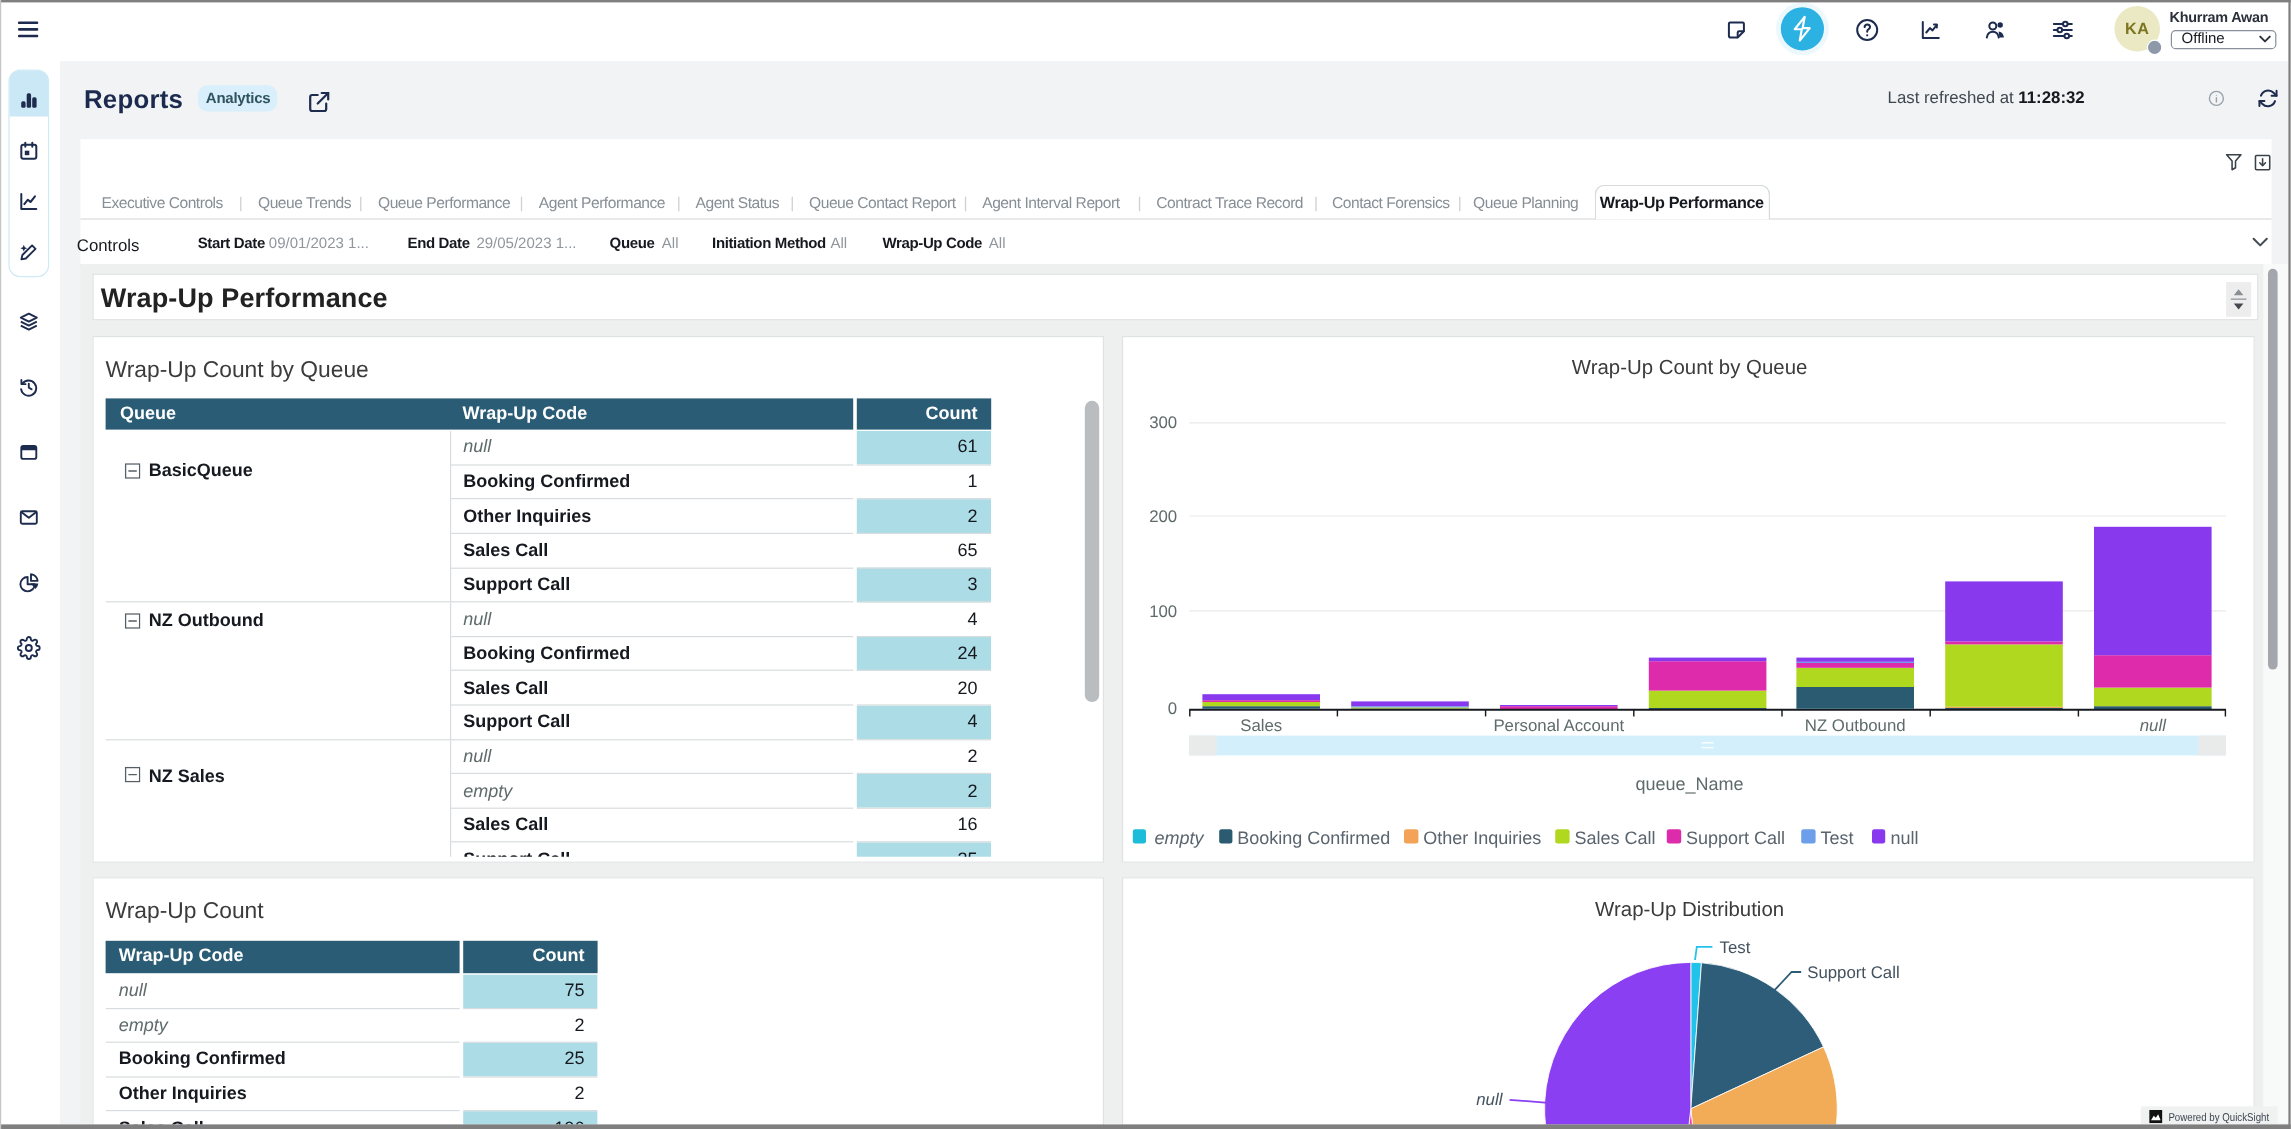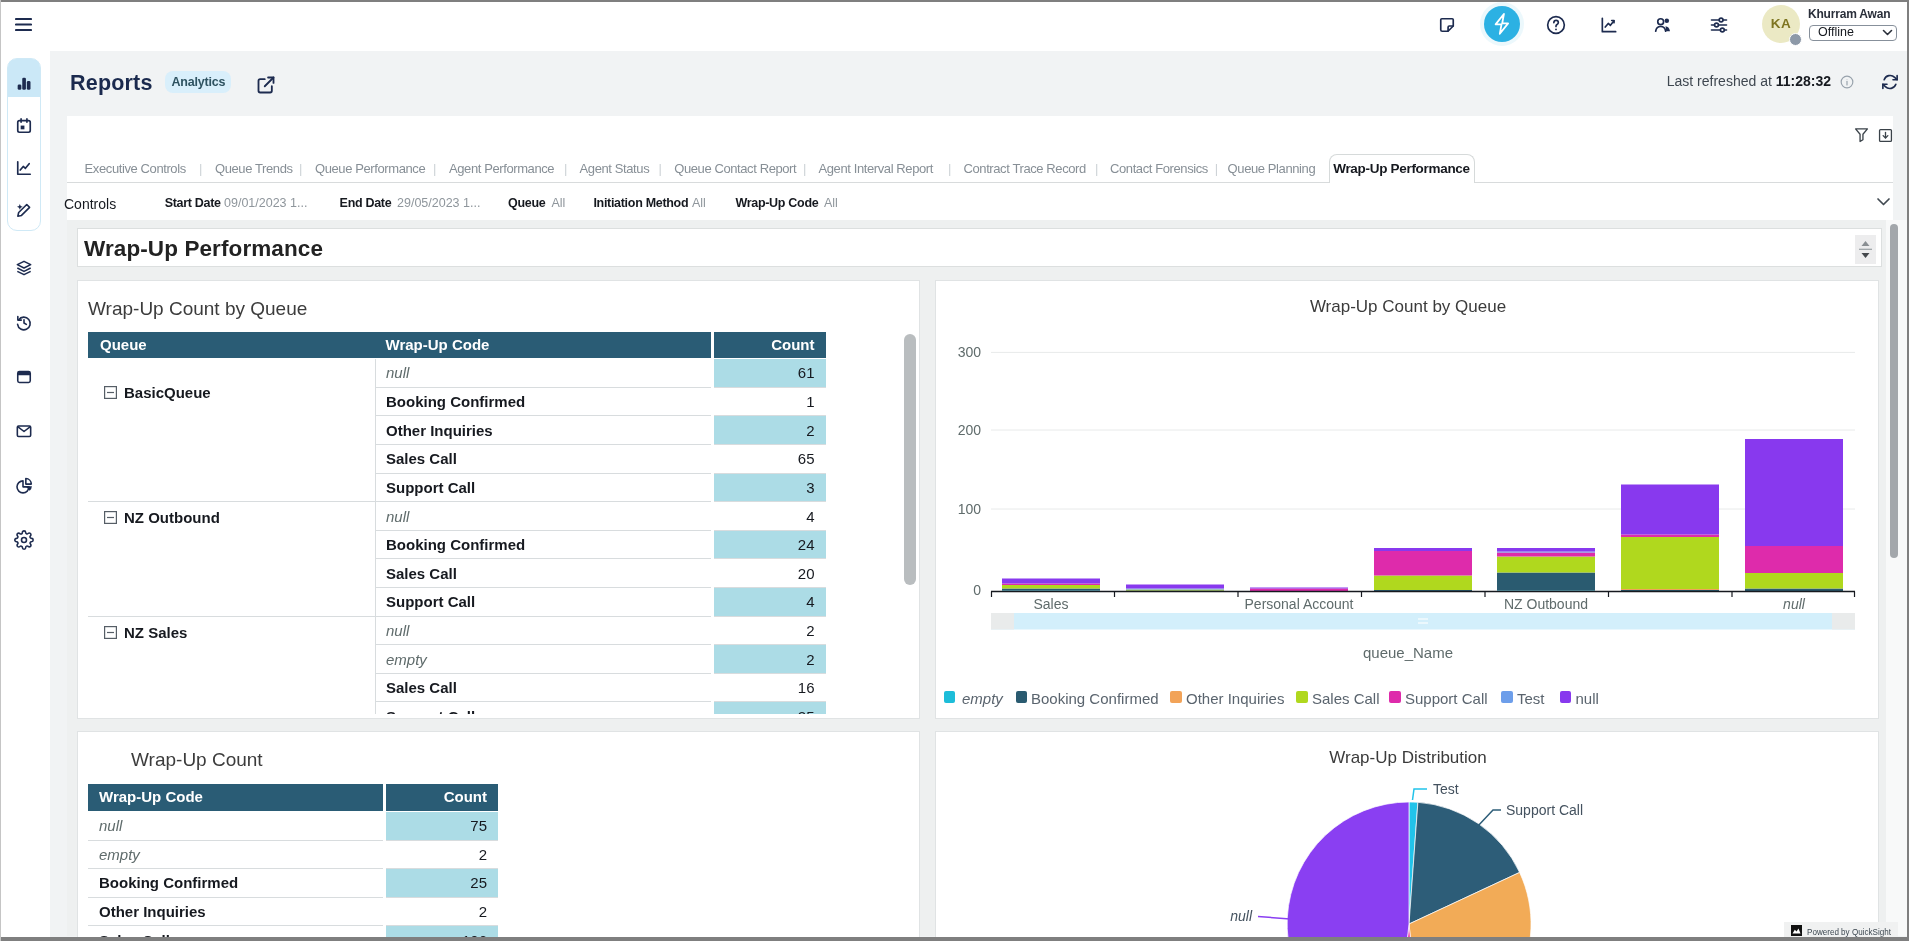--- a/index.html
+++ b/index.html
@@ -143,21 +143,21 @@
     <path d="M19.4 15a1.65 1.65 0 0 0 .33 1.82l.06.06a2 2 0 0 1 0 2.83 2 2 0 0 1-2.83 0l-.06-.06a1.65 1.65 0 0 0-1.82-.33 1.65 1.65 0 0 0-1 1.51V21a2 2 0 0 1-2 2 2 2 0 0 1-2-2v-.09A1.65 1.65 0 0 0 9 19.4a1.65 1.65 0 0 0-1.82.33l-.06.06a2 2 0 0 1-2.83 0 2 2 0 0 1 0-2.83l.06-.06a1.65 1.65 0 0 0 .33-1.82 1.65 1.65 0 0 0-1.51-1H3a2 2 0 0 1-2-2 2 2 0 0 1 2-2h.09A1.65 1.65 0 0 0 4.6 9a1.65 1.65 0 0 0-.33-1.82l-.06-.06a2 2 0 0 1 0-2.83 2 2 0 0 1 2.83 0l.06.06a1.65 1.65 0 0 0 1.82.33H9a1.65 1.65 0 0 0 1-1.51V3a2 2 0 0 1 2-2 2 2 0 0 1 2 2v.09a1.65 1.65 0 0 0 1 1.51 1.65 1.65 0 0 0 1.82-.33l.06-.06a2 2 0 0 1 2.83 0 2 2 0 0 1 0 2.83l-.06.06a1.65 1.65 0 0 0-.33 1.82V9a1.65 1.65 0 0 0 1.51 1H21a2 2 0 0 1 2 2 2 2 0 0 1-2 2h-.09a1.65 1.65 0 0 0-1.51 1z"></path>
   </svg>
 
 <div class="abs" style="left:70px;top:71px;width:200px;height:24px;font-size:21.5px;font-weight:bold;color:#1b2a4e;letter-spacing:0.2px;">Reports</div>
 <div class="abs" style="left:165.4px;top:71px;width:66px;height:22px;background:#d9effb;border-radius:8px;text-align:center;line-height:22px;font-size:12.5px;font-weight:bold;color:#2f5361;letter-spacing:-0.2px;">Analytics</div>
 <svg class="abs" style="left:256px;top:74.5px;" width="20" height="20" viewBox="0 0 24 24" fill="none" stroke="#1d2b4f" stroke-width="2.2" stroke-linecap="round" stroke-linejoin="round">
     <path d="M19 13.5V19a2 2 0 0 1-2 2H5a2 2 0 0 1-2-2V7a2 2 0 0 1 2-2h5.5"></path>
     <path d="M14.5 3H21v6.5"></path>
     <path d="M10.5 13.5L21 3"></path>
   </svg>
-<div class="abs" style="left:1573px;top:73px;width:258px;height:16px;font-size:14px;color:#3f4750;text-align:right;">Last refreshed at <b style="color:#16191f;">11:28:32</b></div>
+<div class="abs" style="left:1573px;top:73px;width:258px;height:16px;font-size:14px;color:#3f4750;">Last refreshed at <b style="color:#16191f;">11:28:32</b></div>
 <svg class="abs" style="left:1840px;top:75px;" width="14" height="14" viewBox="0 0 24 24" fill="none" stroke="#98a2ac" stroke-width="2" stroke-linecap="round">
     <circle cx="12" cy="12" r="10"></circle>
     <line x1="12" y1="11" x2="12" y2="17"></line>
     <circle cx="12" cy="7.5" r="0.8" fill="#98a2ac" stroke="none"></circle>
   </svg>
 <svg class="abs" style="left:1881px;top:72.5px;" width="18" height="18" viewBox="0 0 24 24" fill="none" stroke="#1d2b4f" stroke-width="2.2" stroke-linecap="round" stroke-linejoin="round">
     <polyline points="21.5 3.5 21.5 9 16 9"></polyline>
     <polyline points="2.5 20.5 2.5 15 8 15"></polyline>
     <path d="M4.2 9a8.5 8.5 0 0 1 14-3.2l3.3 3.2M2.5 15l3.3 3.2a8.5 8.5 0 0 0 14-3.2"></path>
   </svg>
@@ -285,21 +285,21 @@
           <td style="padding:0;"></td>
           <td style="border-bottom:1px solid #d8dcde;padding:0 11px 0 0;text-align:right;">20</td>
         </tr>
 <tr style="height:28.6px;">
           <td style="border-bottom:1px solid #d8dcde;padding:0 0 0 10px;font-weight:bold;">Support Call</td>
           <td style="padding:0;"></td>
           <td style="border-bottom:1px solid #d8dcde;padding:0 11px 0 0;text-align:right;background:#acdce6;">4</td>
         </tr>
 <tr style="height:28.6px;">
   <td rowspan="4" style="vertical-align:top;border-bottom:1px solid #d8dcde;border-right:1px solid #d8dcde;padding:0;">
-            <div style="margin-top:7px;display:flex;align-items:center;">
+            <div style="margin-top:22px;display:flex;align-items:flex-start;">
               <svg style="margin-left:16px;" width="13" height="13" viewBox="0 0 13 13" fill="none" stroke="#565e66" stroke-width="1.2">
                 <rect x="0.6" y="0.6" width="11.8" height="11.8"></rect>
                 <line x1="3" y1="6.5" x2="10" y2="6.5"></line>
               </svg>
               <b style="margin-left:7px;">NZ Sales</b>
             </div>
           </td>
   <td style="border-bottom:1px solid #d8dcde;padding:0 0 0 10px;font-style:italic;color:#5f6b6b;">null</td>
           <td style="padding:0;"></td>
   <td style="border-bottom:1px solid #d8dcde;padding:0 11px 0 0;text-align:right;">2</td>
@@ -317,21 +317,21 @@
 <tr style="height:28.6px;">
           <td style="border-bottom:1px solid #d8dcde;padding:0 0 0 10px;font-weight:bold;">Support Call</td>
           <td style="padding:0;"></td>
           <td style="border-bottom:1px solid #d8dcde;padding:0 11px 0 0;text-align:right;background:#acdce6;">25</td>
         </tr>
 </tbody>
     </table>
 </div>
 <div class="abs" style="left:904px;top:334px;width:11.5px;height:251px;background:#b9bdbf;border-radius:6px;"></div>
 
-<div class="abs" style="left:88px;top:749px;width:300px;height:21px;font-size:19px;color:#3c3c3c;margin-left:43px;">Wrap-Up Count</div>
+<div class="abs" style="left:88px;top:749px;width:300px;height:21px;font-size:19px;color:#3c3c3c;">Wrap-Up Count</div>
 <div class="abs" style="left:88px;top:784px;width:295px;height:26.5px;background:#2a5c75;color:#fff;font-size:15px;font-weight:bold;line-height:26.5px;">
     <span style="position:absolute;left:11px;">Wrap-Up Code</span>
   </div>
 <div class="abs" style="left:385.5px;top:784px;width:112.5px;height:26.5px;background:#2a5c75;color:#fff;font-size:15px;font-weight:bold;line-height:26.5px;text-align:right;"><span style="margin-right:11px;">Count</span></div>
 <div class="abs" style="left:88px;top:811.6px;width:410px;height:125px;overflow:hidden;">
 <table style="border-collapse:collapse;table-layout:fixed;width:410px;font-size:15px;color:#16191f;">
 <colgroup>
         <col style="width:295px;">
         <col style="width:2.5px;">
         <col style="width:112.5px;">

